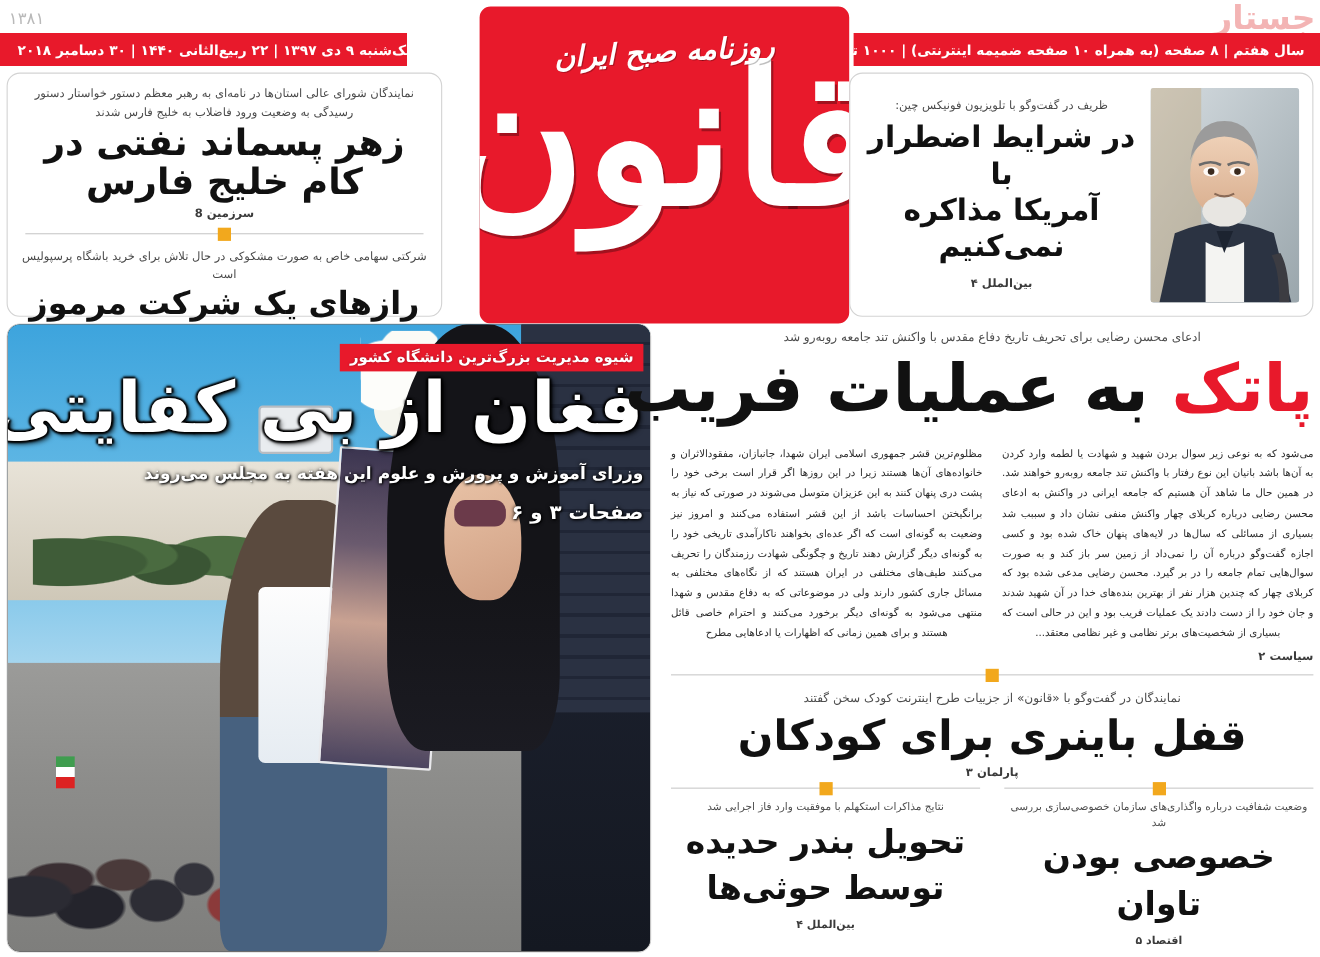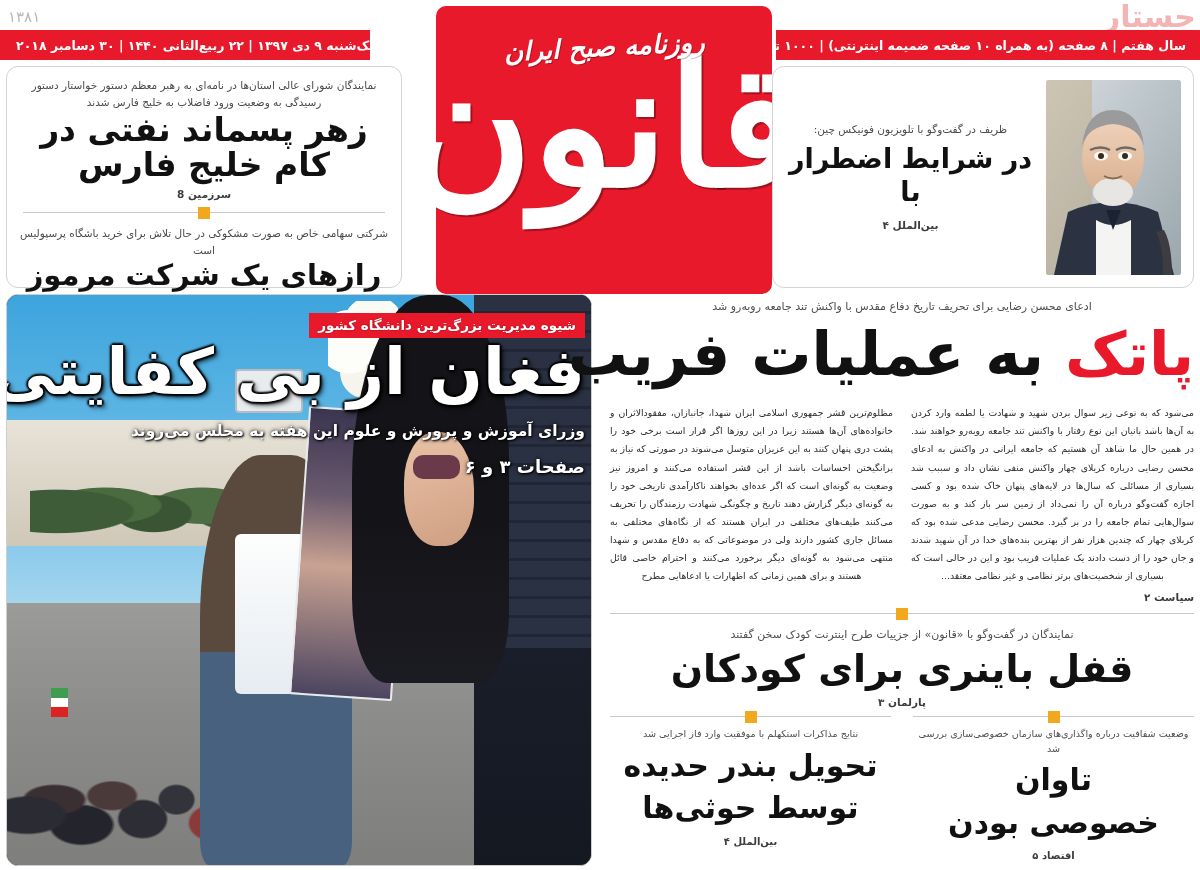--- a/index.html
+++ b/index.html
@@ -302,20 +302,21 @@
           <circle cx="79" cy="76" r="3" fill="#3a2a1e"></circle>
           <path d="M44 70 Q55 65 64 70" stroke="#6a6a6a" stroke-width="2.4" fill="none"></path>
           <path d="M70 70 Q79 65 90 70" stroke="#6a6a6a" stroke-width="2.4" fill="none"></path>
           <path d="M58 96 Q67 101 76 96" stroke="#8a6a56" stroke-width="2" fill="none"></path>
           <path d="M118 150 q8 14 8 45 l-9 0 q0-30-7-43Z" fill="#3c3c42"></path>
         </svg>
       </div>
       <div class="tr-text">
         <div class="tr-kicker">ظریف در گفت‌وگو با تلویزیون فونیکس چین:</div>
         <div class="tr-hl">در شرایط اضطرار با</div>
+        <div class="tr-hl">آمریکا مذاکره نمی‌کنیم</div>
         <div class="tr-tag">بین‌الملل ۴</div>
       </div>
     </div>
   </div>
 
   <div class="photo-panel">
     <div class="photo-canvas">
       <div class="sky"></div>
       <div class="wall"></div>
       <div class="trees"></div>
@@ -369,21 +370,21 @@
       <div class="bt-col">
         <div class="bt-div"></div>
         <div class="bt-kicker">نتایج مذاکرات استکهلم با موفقیت وارد فاز اجرایی شد</div>
         <div class="bt-hl">تحویل بندر حدیده</div>
         <div class="bt-hl">توسط حوثی‌ها</div>
         <div class="bt-tag">بین‌الملل ۴</div>
       </div>
       <div class="bt-col">
         <div class="bt-div"></div>
         <div class="bt-kicker">وضعیت شفافیت درباره واگذاری‌های سازمان خصوصی‌سازی بررسی شد</div>
+        <div class="bt-hl">خصوصی بودن</div>
         <div class="bt-hl">تاوان</div>
-        <div class="bt-hl">خصوصی بودن</div>
         <div class="bt-tag">اقتصاد ۵</div>
       </div>
     </div>
 
   </div>
 
 </div>
 
 </body></html>

